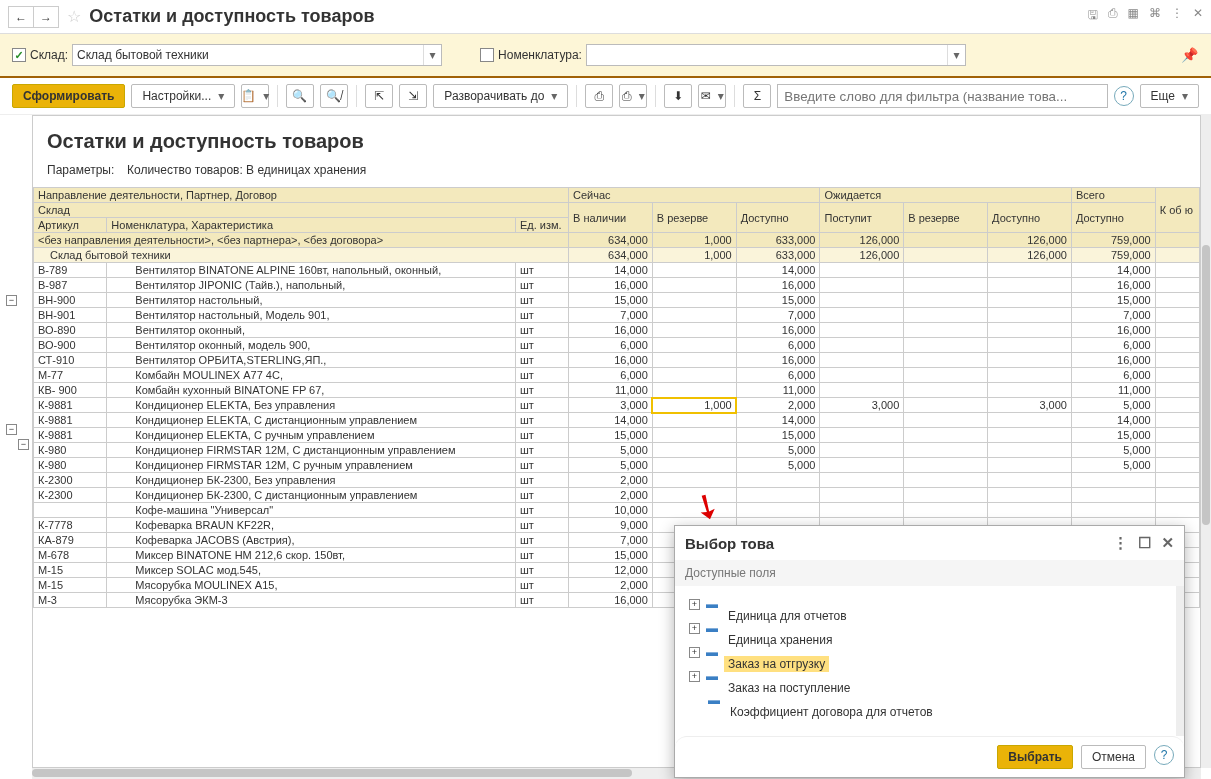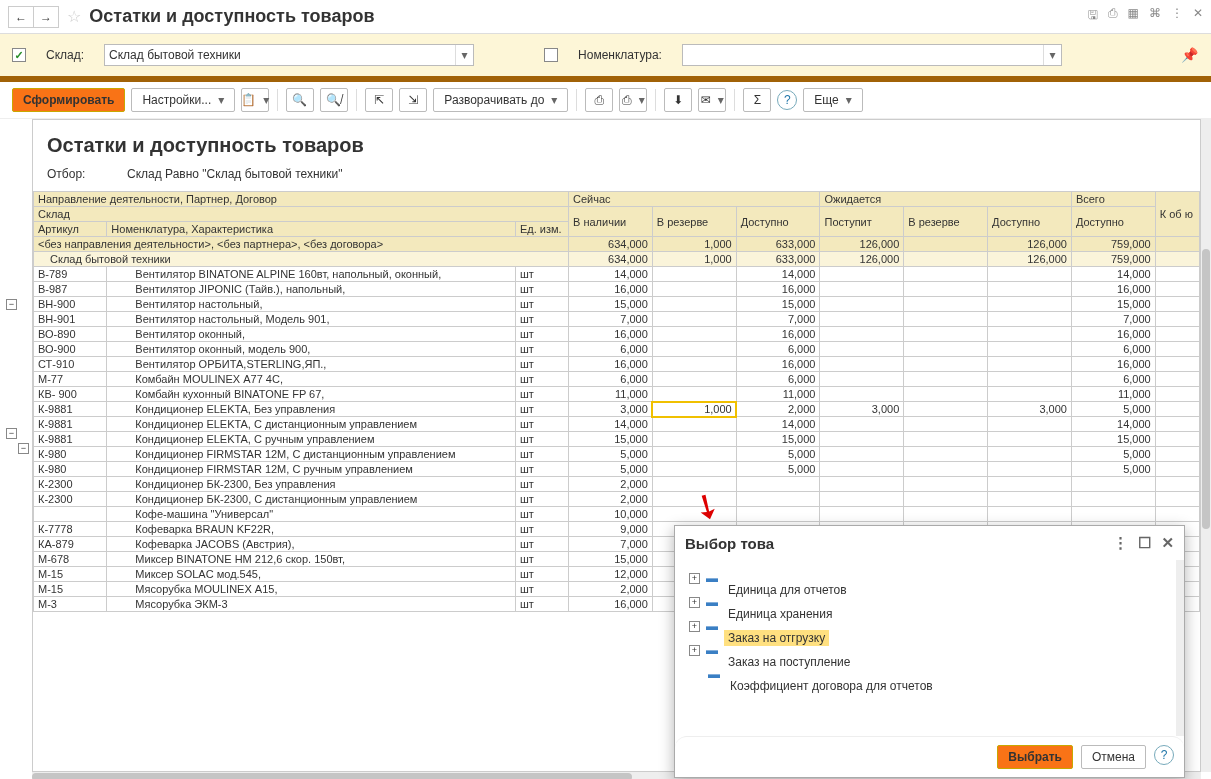--- a/index.html
+++ b/index.html
@@ -8,31 +8,31 @@
 
 .titlebar { display: flex; align-items: center; height: 34px; padding: 0 8px; border-bottom: 1px solid #ddd; }
 .nav-btn { width: 26px; height: 22px; border: 1px solid #ccc; background: #fff; display: inline-flex; align-items: center; justify-content: center; cursor: pointer; }
 .nav-btn + .nav-btn { margin-left: -1px; }
 .star { margin: 0 8px; color: #ccc; font-size: 16px; }
 .title { font-size: 18px; font-weight: bold; }
 .titlebar-right { margin-left: auto; display: flex; gap: 10px; color: #888; }
 .titlebar-right span { cursor: pointer; }
 
 
-.filterbar { background: #fdf6d7; padding: 10px 12px; display: flex; align-items: center; gap: 20px; border-bottom: 6px solid #a16207; }
+.filterbar { background: #fdf6d7; padding: 10px 12px; display: flex; align-items: center; gap: 4px; border-bottom: 2px solid #a16207; }
 .chk { width: 14px; height: 14px; border: 1px solid #888; display: inline-flex; align-items: center; justify-content: center; background: #fff; }
 .chk.on::after { content: "✓"; color: #2a8f2a; font-size: 11px; font-weight: bold; }
 .combo { height: 22px; border: 1px solid #bbb; background: #fff; display: inline-flex; align-items: center; padding: 0 4px; position: relative; }
 .combo .drop { position: absolute; right: 0; width: 18px; height: 100%; border-left: 1px solid #ddd; display: flex; align-items: center; justify-content: center; color: #666; }
 .pin { margin-left: auto; color: #aaa; font-size: 14px; }
 
 
 .toolbar { padding: 6px 12px; display: flex; align-items: center; gap: 6px; border-bottom: 1px solid #eee; }
 .btn { height: 24px; padding: 0 10px; border: 1px solid #bbb; background: #fff; display: inline-flex; align-items: center; gap: 4px; cursor: pointer; border-radius: 2px; }
-.btn-yellow { background: #f97316; border-color: #c9a700; font-weight: bold; }
+.btn-yellow { background: #eab308; border-color: #c9a700; font-weight: bold; }
 .btn-icon { width: 28px; padding: 0; justify-content: center; }
 .sep { width: 1px; height: 22px; background: #ddd; margin: 0 2px; }
 .filter-input { flex: 1; height: 24px; border: 1px solid #bbb; padding: 0 6px; color: #999; }
 .qmark { width: 20px; height: 20px; border: 1px solid #7ab; border-radius: 50%; display: inline-flex; align-items: center; justify-content: center; color: #27a; }
 .drop-arrow::after { content: "▾"; color: #666; margin-left: 3px; }
 
 
 .report-wrap { position: relative; height: calc(779px - 34px - 43px - 37px); }
 .tree-gutter { position: absolute; left: 0; top: 0; width: 32px; height: 100%; }
 .tree-box { width: 11px; height: 11px; border: 1px solid #888; display: flex; align-items: center; justify-content: center; font-size: 9px; position: absolute; background: #fff; cursor: pointer; line-height: 1; }
@@ -123,38 +123,39 @@
       <span>Разворачивать до</span>
     </div>
   <div class="sep"></div>
   <div class="btn btn-icon">⎙</div>
   <div class="btn btn-icon drop-arrow">⎙</div>
   <div class="sep"></div>
   <div class="btn btn-icon">⬇</div>
   <div class="btn btn-icon drop-arrow">✉</div>
   <div class="sep"></div>
   <div class="btn btn-icon">Σ</div>
+  <input class="filter-input" placeholder="Введите слово для фильтра (название това..." style="">
   <span class="qmark">?</span>
   <div class="btn drop-arrow">
       <span>Еще</span>
     </div>
 </div>
 
 <div class="report-wrap">
   <div class="tree-gutter">
     <div class="tree-box" style="left:6px;top:180px">−</div>
     <div class="tree-box" style="left:6px;top:309px">−</div>
     <div class="tree-box" style="left:18px;top:324px">−</div>
   </div>
   <div class="report-scroll">
     <div class="report-header">
       <div class="report-title">Остатки и доступность товаров</div>
       <div class="param-row">
-          <span class="param-label">Отбор:</span>
-          <span>Склад Равно "Склад бытовой техники"</span>
+          <span class="param-label">Параметры:</span>
+          <span>Количество товаров: В единицах хранения</span>
         </div>
     </div>
     <table class="grid">
       <colgroup>
         <col style="width:70px">
           <col style="width:390px">
           <col style="width:36px">
         <col style="width:80px">
           <col style="width:80px">
           <col style="width:80px">
@@ -525,20 +526,21 @@
 
 <div class="dialog">
   <div class="dlg-title">
     <span>Выбор това</span>
     <div class="right">
       <span>⋮</span>
       <span>☐</span>
       <span>✕</span>
     </div>
   </div>
+  <div class="dlg-sub">Доступные поля</div>
   <div class="dlg-body" id="dlg-body">
       <div class="tree-item ">
      <span class="exp">+</span>
      <span class="dash">▬</span>
      <span class="lbl">Единица для отчетов</span>
    </div>
       <div class="tree-item ">
      <span class="exp">+</span>
      <span class="dash">▬</span>
      <span class="lbl">Единица хранения</span>

